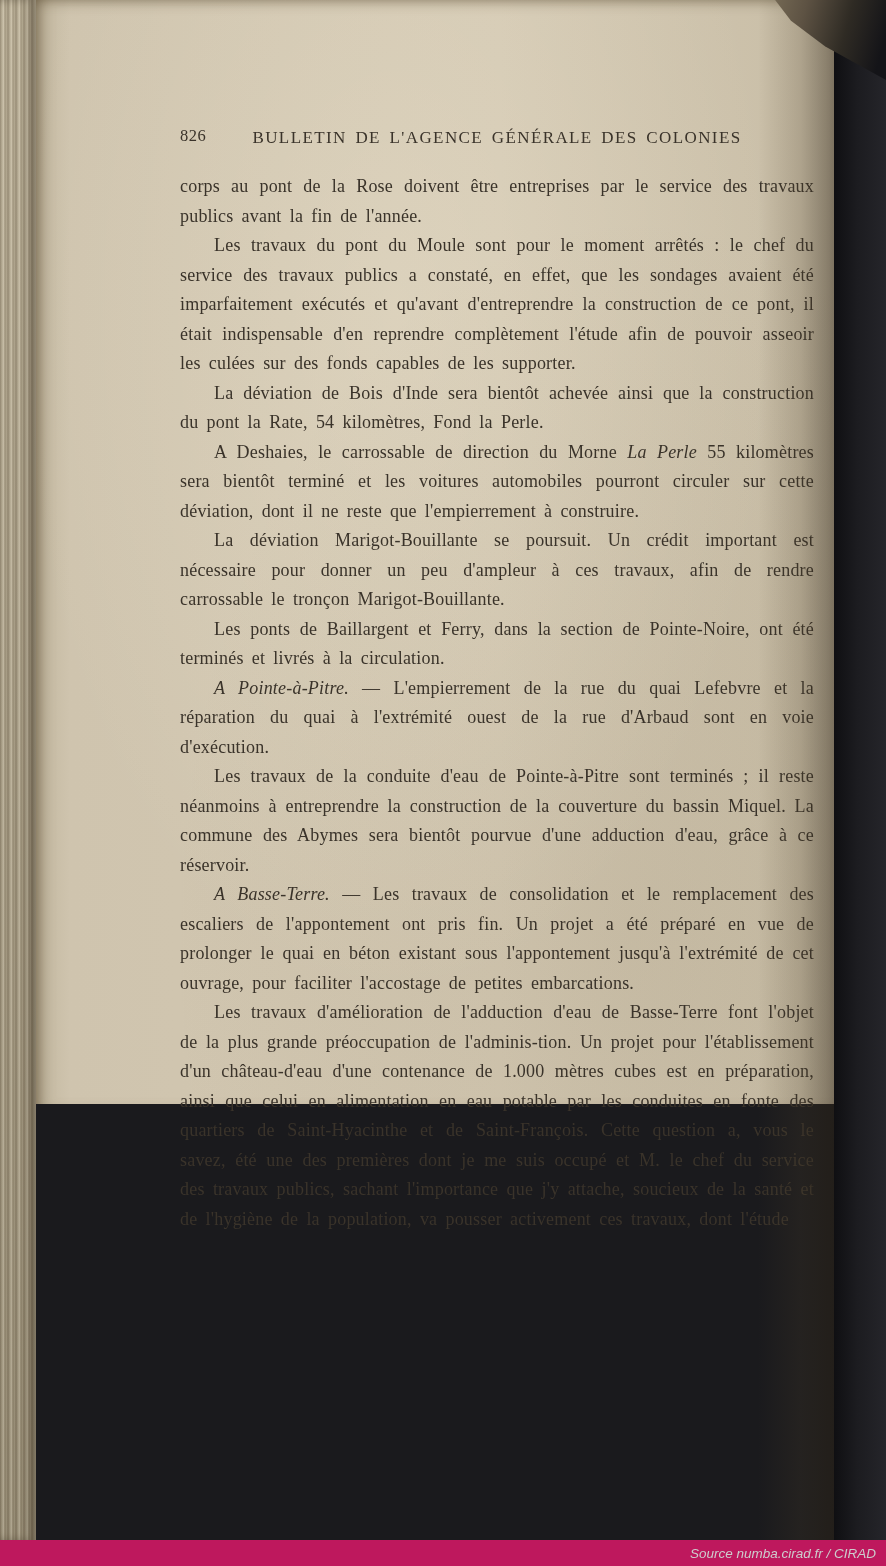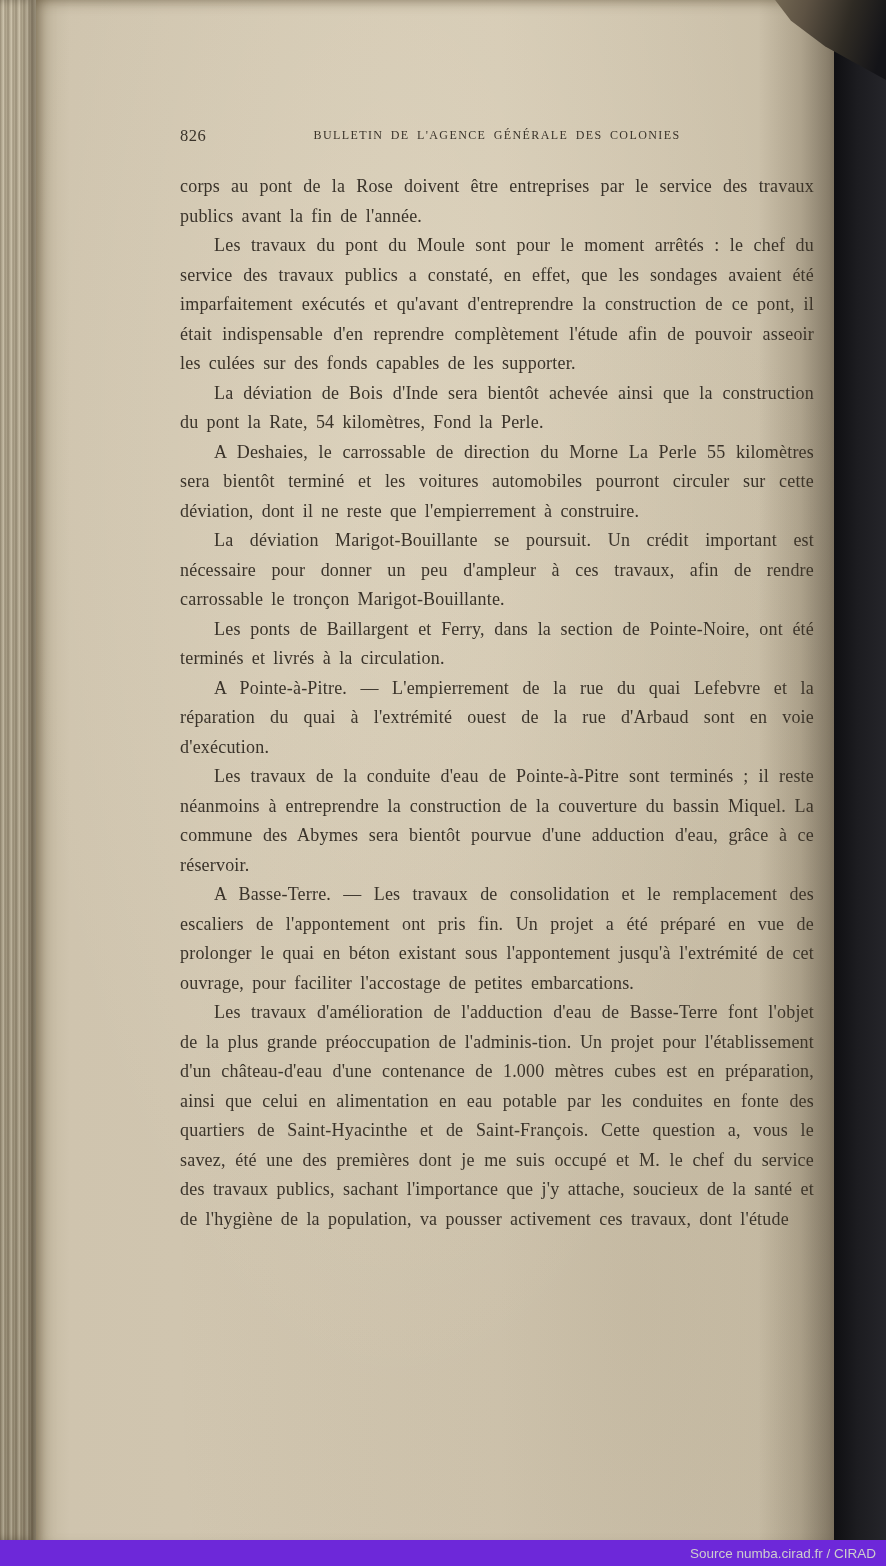--- a/index.html
+++ b/index.html
@@ -21,21 +21,21 @@
       linear-gradient(180deg, rgba(255,255,255,0.10), rgba(0,0,0,0.12)),
       repeating-linear-gradient(90deg,
         #8f8269 0px, #b4a98f 2px, #c6bba2 3.5px, #998d73 5px, #ab9f85 6.5px, #8f8269 8px);
     box-shadow: inset -7px 0 9px rgba(55,45,30,0.40);
   }
 
   
   .paper {
     position: absolute;
     left: 36px; top: 0;
-    width: 798px; height: 1540px;
+    width: 798px; height: 1104px;
     background:
       radial-gradient(ellipse at 45% 28%, rgba(255,248,228,0.22), rgba(0,0,0,0) 62%),
       radial-gradient(ellipse at 75% 85%, rgba(110,95,65,0.10), rgba(0,0,0,0) 55%),
       linear-gradient(90deg, #c2b79f 0px, #cfc4ae 34px, #d3c8b2 58%, #c9bea7 100%);
     box-shadow:
       inset 0 9px 14px -9px rgba(90,75,50,0.65),
       inset 14px 0 16px -12px rgba(90,75,50,0.75);
   }
 
   
@@ -76,53 +76,54 @@
   }
   .page-number {
     position: absolute;
     left: 0; top: -2px;
     font-size: 16.5px;
     letter-spacing: 0.5px;
   }
   .running-title {
     display: block;
     text-align: center;
-    font-size: 12px;
+    font-size: 17px;
     letter-spacing: 1.4px;
     word-spacing: 3px;
   }
 
   
   .text-block {
     position: absolute;
     left: 144px; top: 172px;
     width: 634px;
     font-size: 18px;
     line-height: 29.5px;
     color: #3a332a;
     text-align: justify;
     word-spacing: 3.5px;
     letter-spacing: 0.2px;
   }
   .text-block p { margin: 0; }
   .text-block p.indent { text-indent: 34px; }
-  .it { }
+  .it { font-style: italic; }
 
   
   .source-bar {
     position: absolute;
     left: 0; bottom: 0;
     width: 100%; height: 26px;
-    background: #6d28d9;
+    background: #be185d;
     display: flex;
     justify-content: flex-end;
     align-items: center;
     box-sizing: border-box;
     padding-right: 10px;
     z-index: 5;
+    font-style: italic;
   }
   .source-bar span {
     font-family: "Liberation Sans", sans-serif;
     font-size: 13.5px;
     color: #cdcdcd;
   }
 </style>
 </head>
 <body>
 

